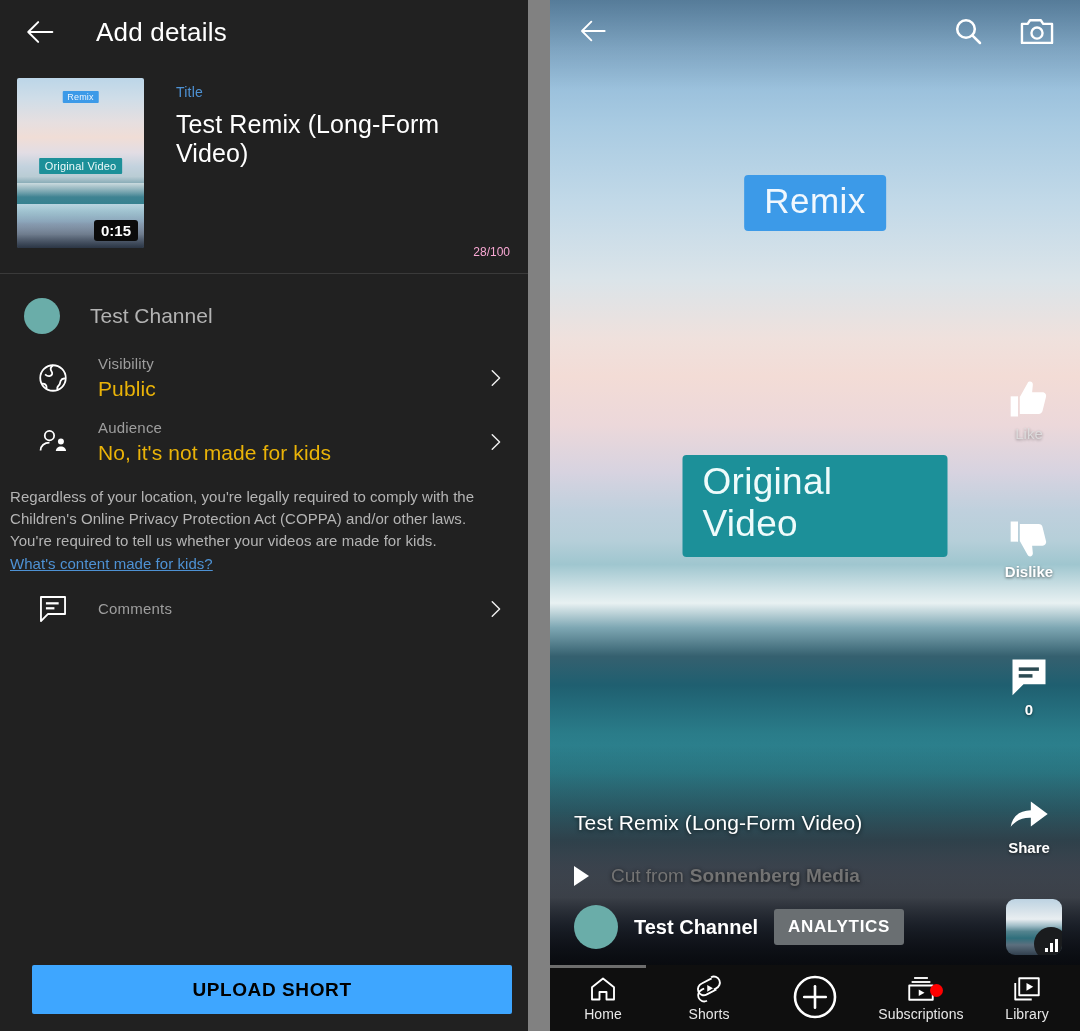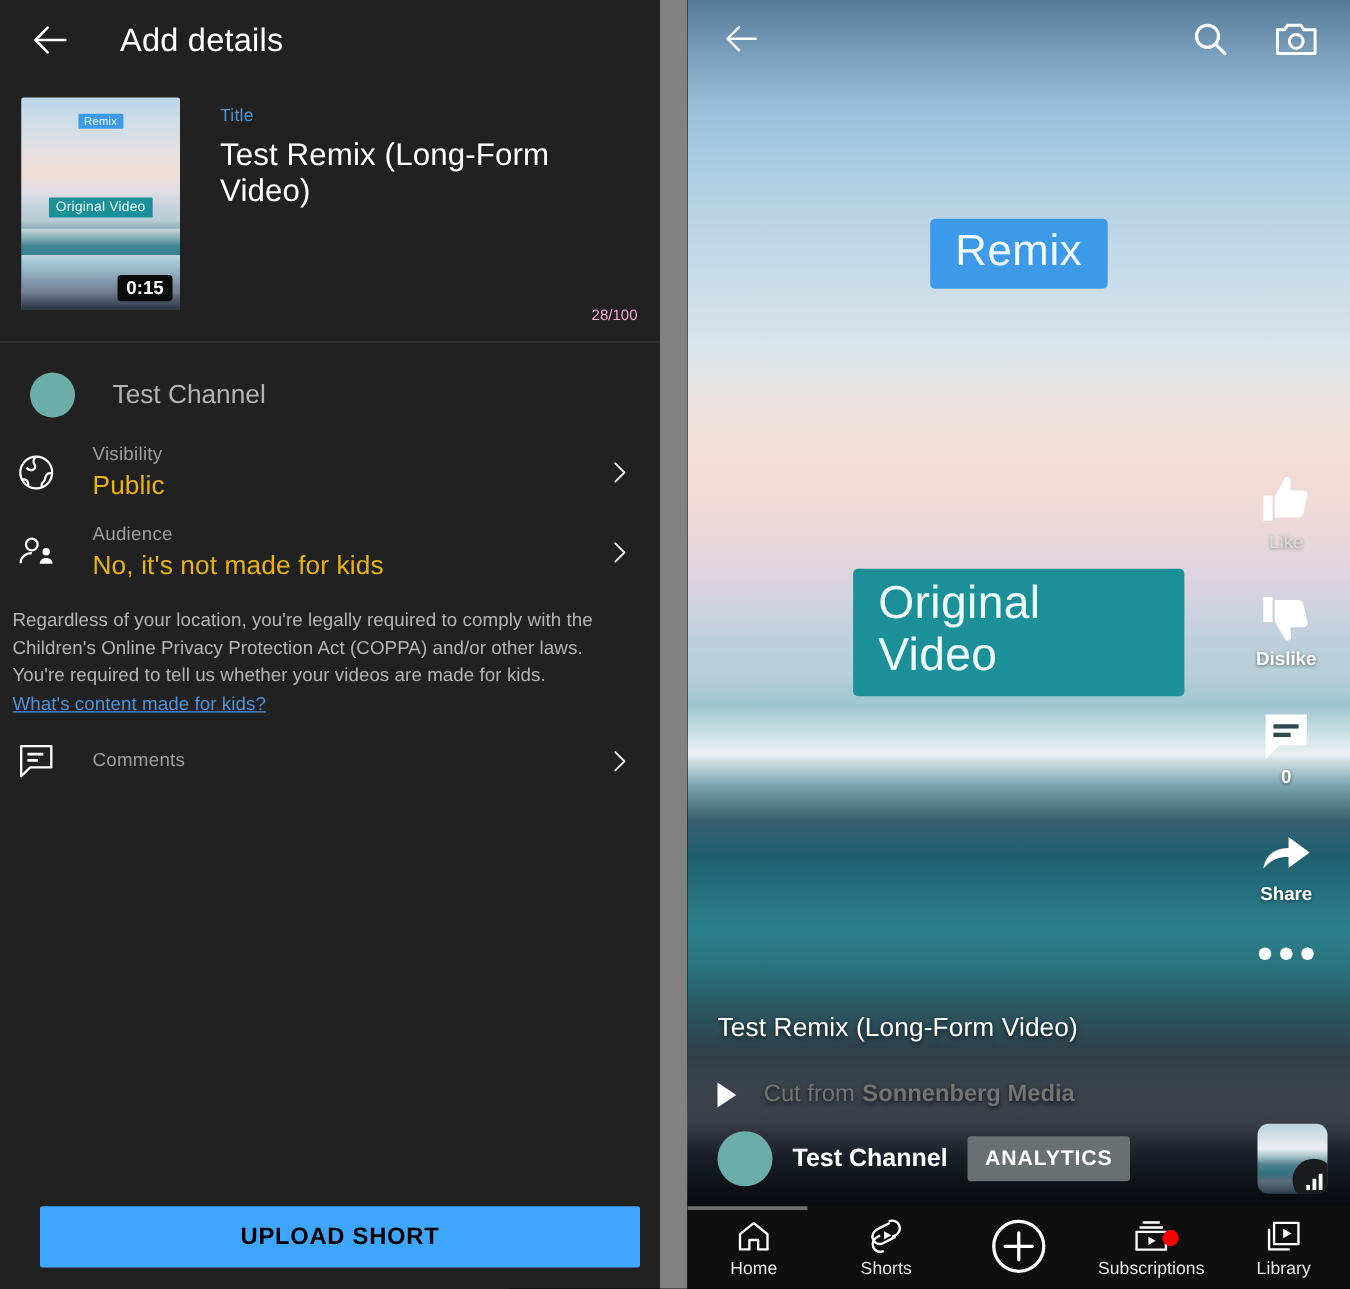--- a/index.html
+++ b/index.html
@@ -90,21 +90,21 @@
   }
   .avatar-sm {
     width: 36px; height: 36px; border-radius: 50%;
     background: #6aada9; flex: 0 0 36px;
   }
   .channel-name { color: #b3b3b3; font-size: 21px; margin-left: 30px; }
 
   
   .setting-row {
     display: flex; align-items: center;
-    padding: 9px 22px 9px 12px;
+    padding: 9px 22px 9px 36px;
     min-height: 62px;
   }
   .setting-icon { width: 34px; height: 34px; flex: 0 0 34px; }
   .setting-text { flex: 1; margin-left: 28px; }
   .setting-label { color: #9e9e9e; font-size: 15px; letter-spacing: .2px; }
   .setting-value { color: #eab308; font-size: 21px; margin-top: 5px; letter-spacing: .1px;
     white-space: nowrap; overflow: hidden; text-overflow: ellipsis; max-width: 400px; }
   .chevron { width: 22px; height: 22px; flex: 0 0 22px; opacity: .92; }
 
   .coppa {
@@ -181,21 +181,21 @@
     background: #1c9099; color: #eefbfb;
     font-size: 37px; padding: 6px 20px 12px 20px;
     border-radius: 4px; letter-spacing: .3px;
     font-weight: 300;
   }
 
   
   .rail {
     position: absolute; right: 8px; top: 378px;
     width: 86px;
-    display: flex; flex-direction: column; align-items: center;
+    display: flex; flex-direction: column; align-items: center; gap: 44px;
   }
   .rail-item { display: flex; flex-direction: column; align-items: center; margin-bottom: 30px; }
   .rail-item .glyph { width: 44px; height: 44px; }
   .rail-item .cap { color: #fff; font-size: 15px; font-weight: 700; margin-top: 3px;
     text-shadow: 0 1px 3px rgba(0,0,0,.55); }
   .rail-item .cap.dim { color: #d9dcdc; font-weight: 400; opacity: .75; }
   .dots { display: flex; gap: 7px; margin-top: 4px; }
   .dots i { width: 10px; height: 10px; border-radius: 50%; background: #fff; display: block; }
 
   

